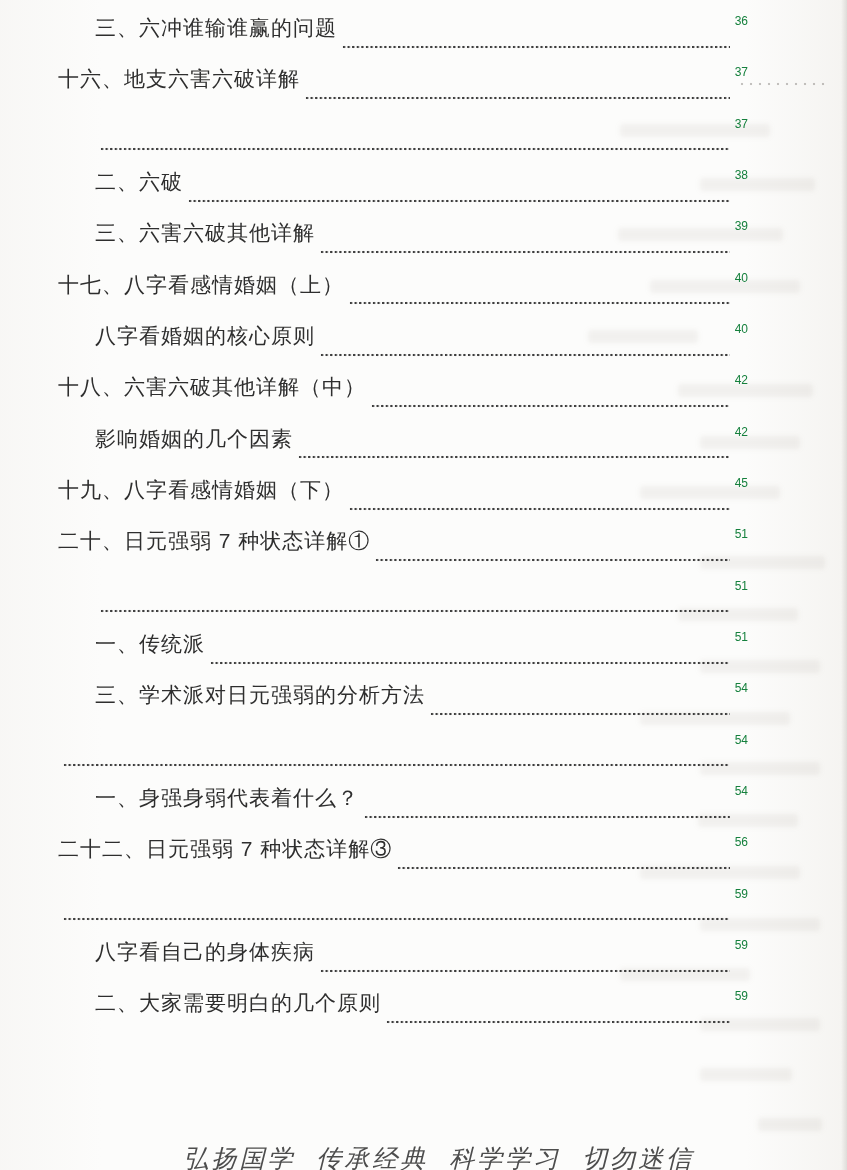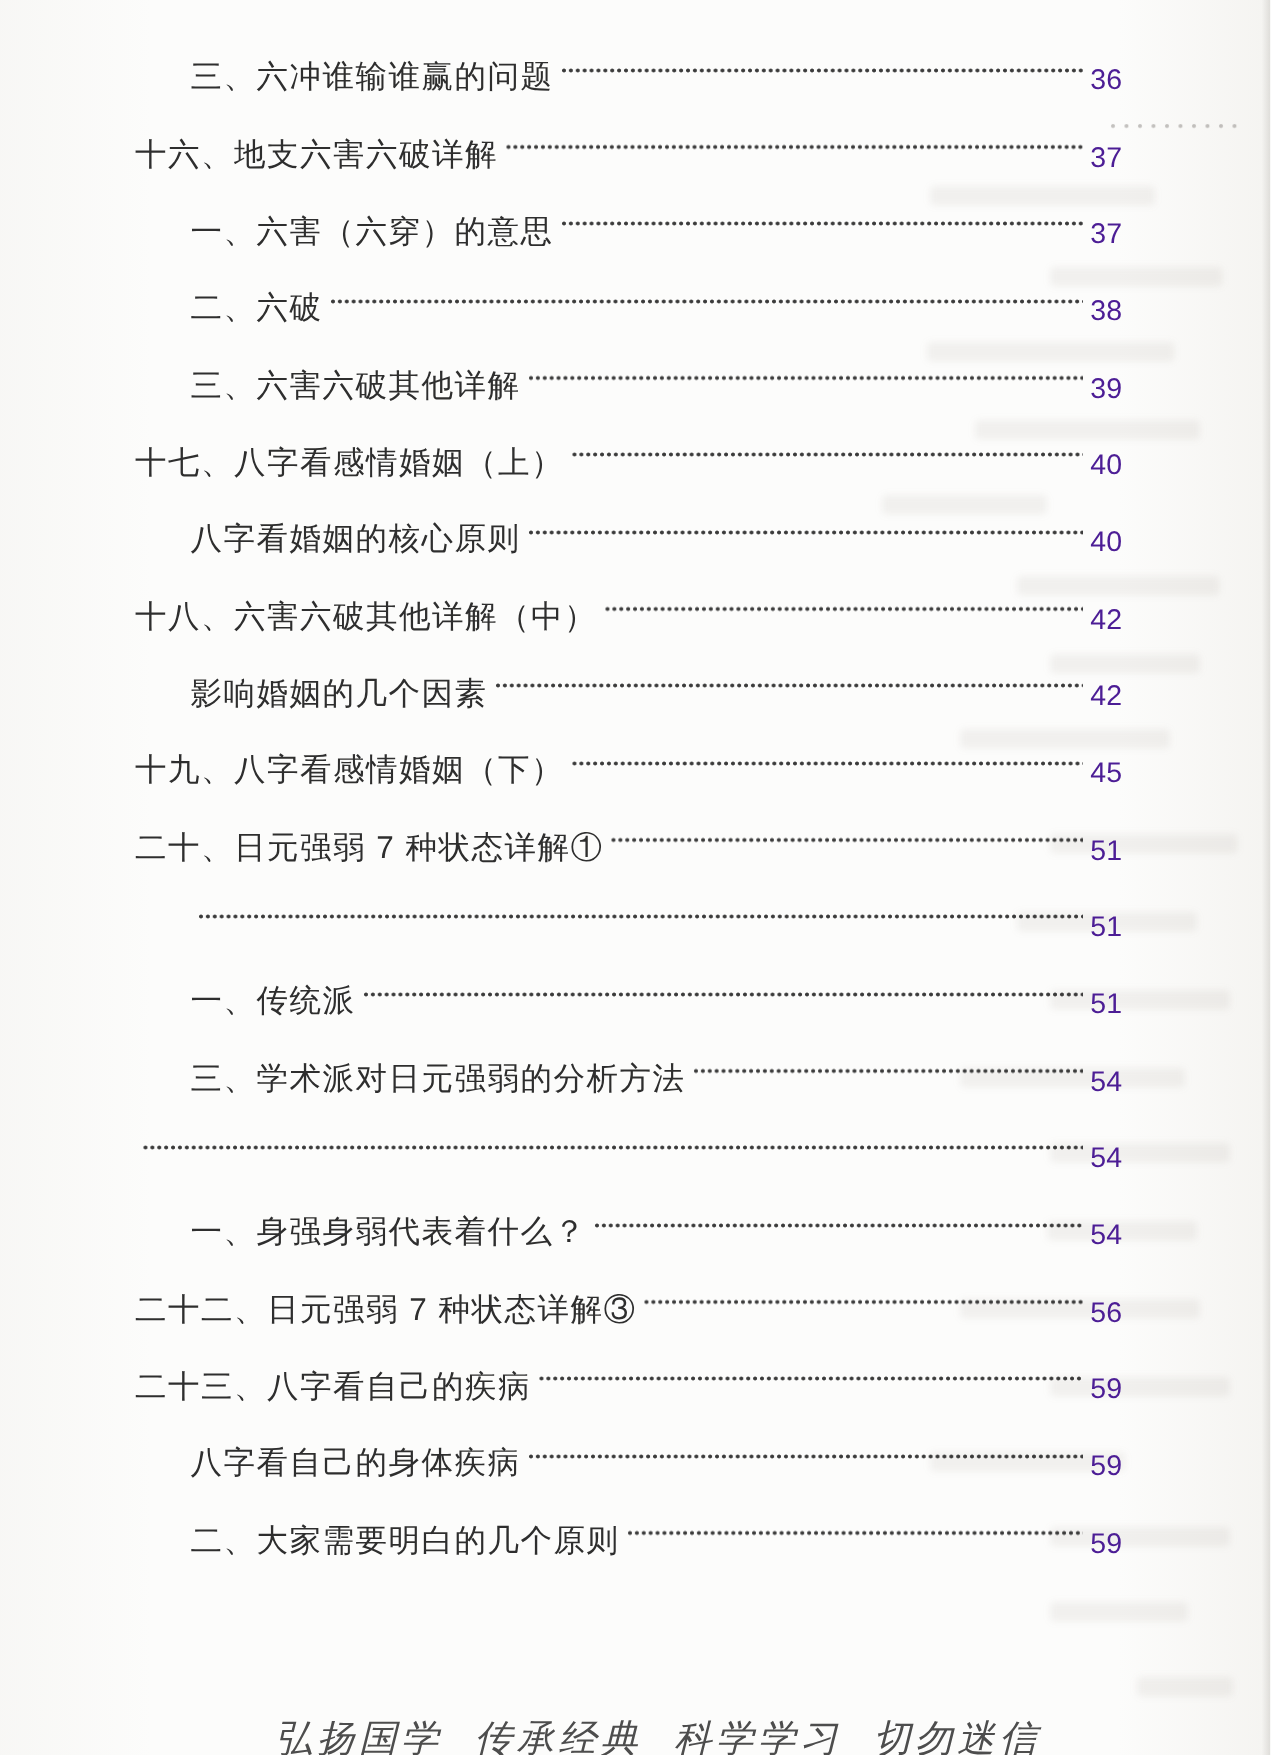--- a/index.html
+++ b/index.html
@@ -48,44 +48,43 @@
     background: linear-gradient(90deg, rgba(0,0,0,0) 0%, rgba(120,115,108,0.18) 100%);
   }
   .toc {
     position: absolute;
     left: 58px;
     top: 14px;
     width: 690px; 
   }
   .row {
     display: flex;
-    align-items: flex-end;
+    align-items: flex-start;
     height: 51.33px;
     color: #2e2e2e;
-    margin-left: 32px;
   }
   .row.lvl2 { padding-left: 37px; }
   .label {
     font-size: 21px;
     letter-spacing: 1px;
     white-space: nowrap;
     color: #2e2e2e;
   }
   .leader {
     flex: 1;
     height: 6px;
     align-self: center;
     margin: 14px 5px 0 5px;
     background-image: radial-gradient(circle at 2px 3px, #3c3c3c 1.05px, rgba(0,0,0,0) 1.55px);
     background-size: 4.6px 6px;
     background-repeat: repeat-x;
   }
   .pageno {
-    font-size: 19px;
-    color: #4c1d95;
+    font-size: 12px;
+    color: #15803d;
     white-space: nowrap;
   }
   .footer {
     position: absolute;
     top: 1142px;
     left: 50%;
     transform: translateX(-47%);
     white-space: nowrap;
     font-family: "DejaVu Serif", serif;
     font-style: italic;
@@ -127,21 +126,20 @@
     <span class="label">三、六冲谁输谁赢的问题</span>
     <span class="leader"></span>
     <span class="pageno">36</span>
   </div>
       <div class="row">
     <span class="label">十六、地支六害六破详解</span>
     <span class="leader"></span>
     <span class="pageno">37</span>
   </div>
       <div class="row lvl2">
-    <span class="label">一、六害（六穿）的意思</span>
     <span class="leader"></span>
     <span class="pageno">37</span>
   </div>
       <div class="row lvl2">
     <span class="label">二、六破</span>
     <span class="leader"></span>
     <span class="pageno">38</span>
   </div>
       <div class="row lvl2">
     <span class="label">三、六害六破其他详解</span>
@@ -200,21 +198,20 @@
     <span class="label">一、身强身弱代表着什么？</span>
     <span class="leader"></span>
     <span class="pageno">54</span>
   </div>
       <div class="row">
     <span class="label">二十二、日元强弱 7 种状态详解③</span>
     <span class="leader"></span>
     <span class="pageno">56</span>
   </div>
       <div class="row">
-    <span class="label">二十三、八字看自己的疾病</span>
     <span class="leader"></span>
     <span class="pageno">59</span>
   </div>
       <div class="row lvl2">
     <span class="label">八字看自己的身体疾病</span>
     <span class="leader"></span>
     <span class="pageno">59</span>
   </div>
       <div class="row lvl2">
     <span class="label">二、大家需要明白的几个原则</span>

